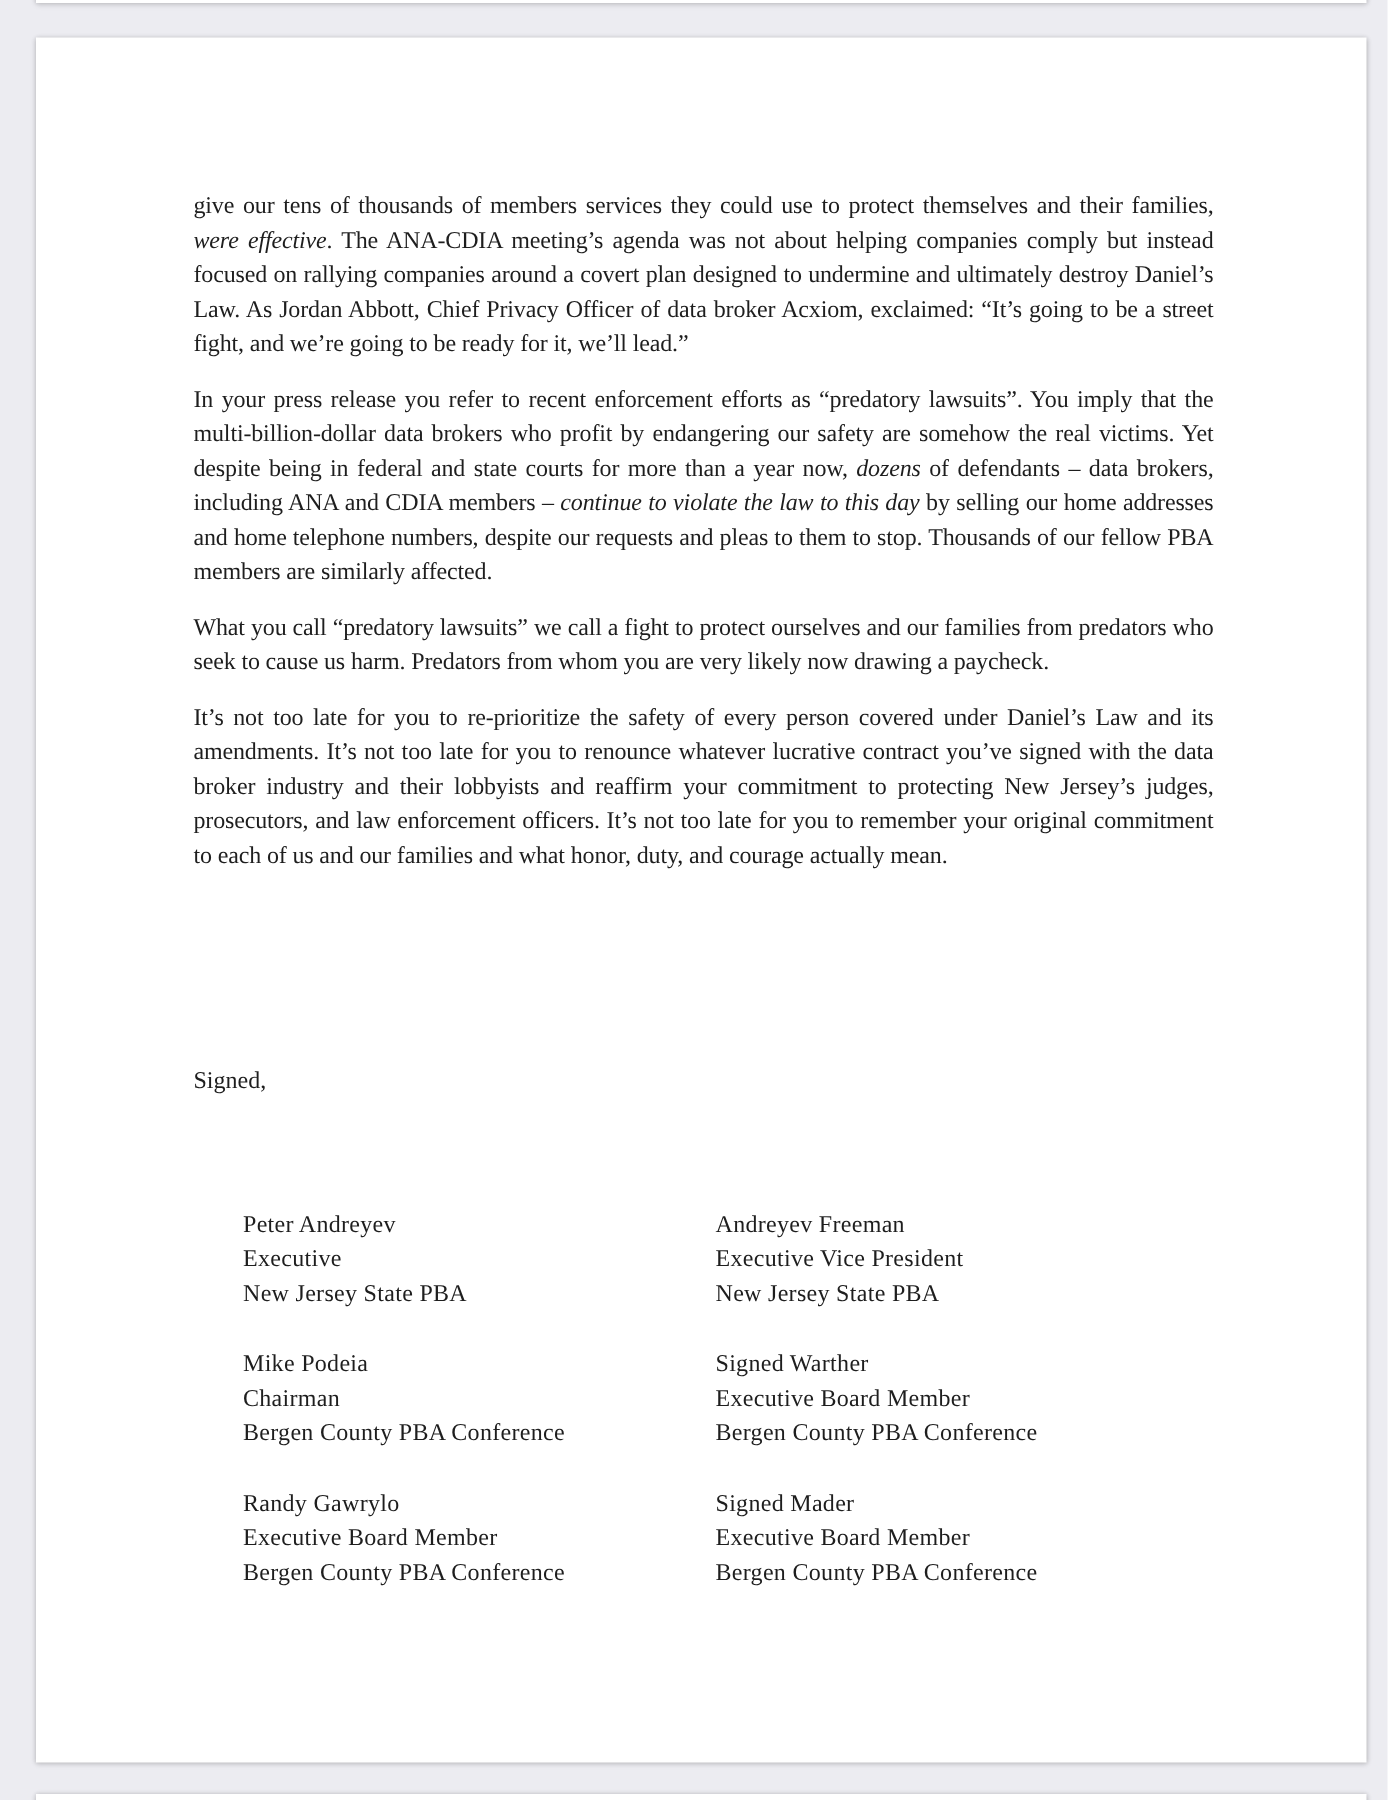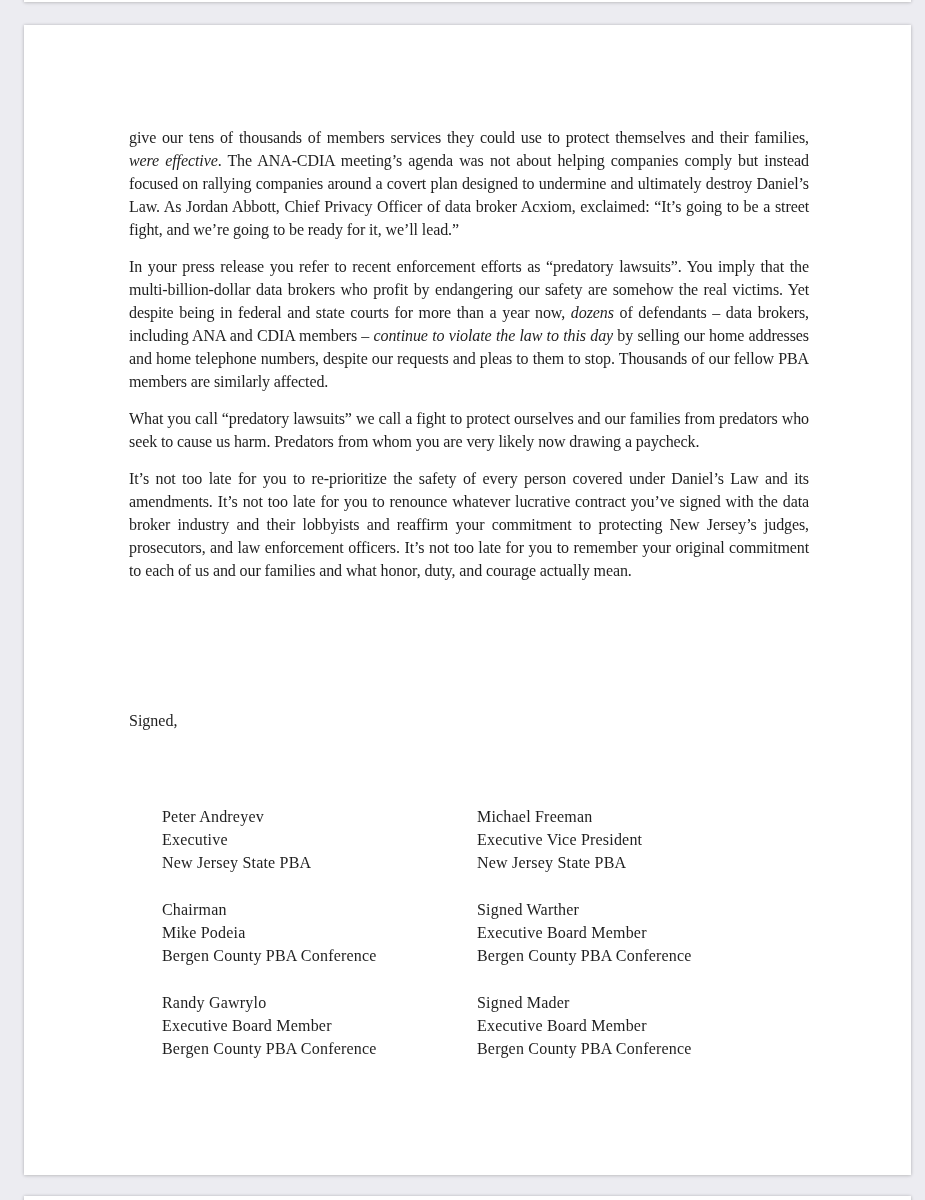--- a/index.html
+++ b/index.html
@@ -98,34 +98,34 @@
 
   <div class="signed">Signed,</div>
 
   <div class="sig-col left">
     <div class="sig-block">
       <span class="sig-line">Peter Andreyev</span>
       <span class="sig-line">Executive</span>
       <span class="sig-line">New Jersey State PBA</span>
     </div>
     <div class="sig-block">
+      <span class="sig-line">Mike Podeia</span>
       <span class="sig-line">Chairman</span>
-      <span class="sig-line">Mike Podeia</span>
       <span class="sig-line">Bergen County PBA Conference</span>
     </div>
     <div class="sig-block">
       <span class="sig-line">Randy Gawrylo</span>
       <span class="sig-line">Executive Board Member</span>
       <span class="sig-line">Bergen County PBA Conference</span>
     </div>
   </div>
 
   <div class="sig-col right">
     <div class="sig-block">
-      <span class="sig-line">Michael Freeman</span>
+      <span class="sig-line">Andreyev Freeman</span>
       <span class="sig-line">Executive Vice President</span>
       <span class="sig-line">New Jersey State PBA</span>
     </div>
     <div class="sig-block">
       <span class="sig-line">Signed Warther</span>
       <span class="sig-line">Executive Board Member</span>
       <span class="sig-line">Bergen County PBA Conference</span>
     </div>
     <div class="sig-block">
       <span class="sig-line">Signed Mader</span>

